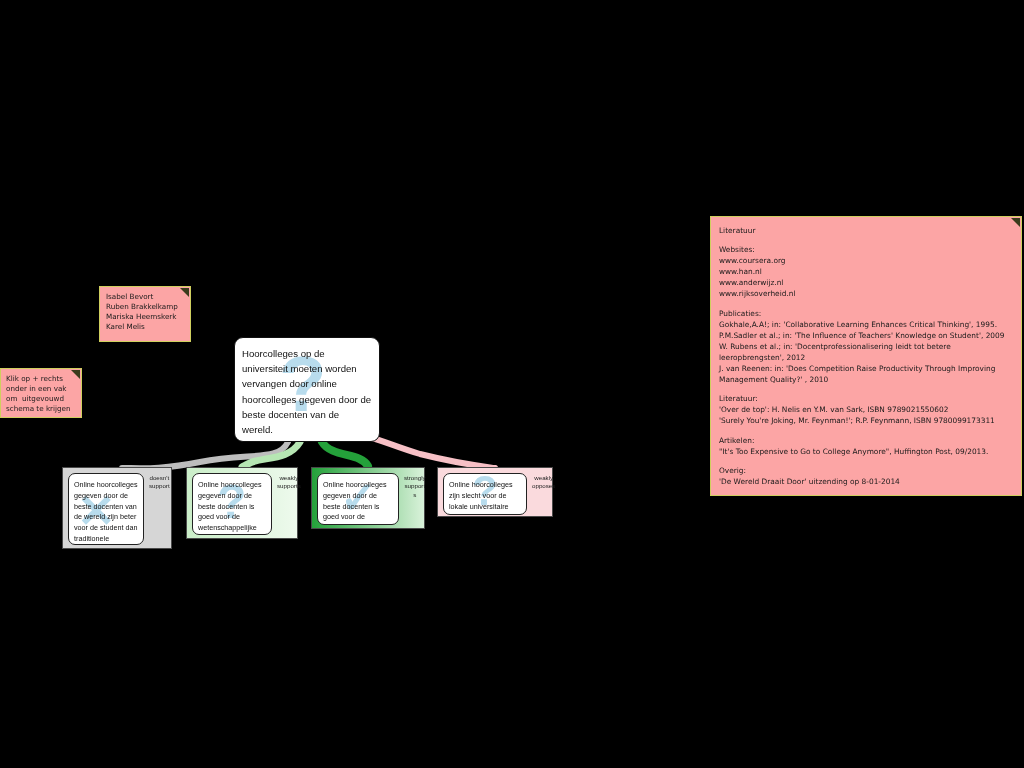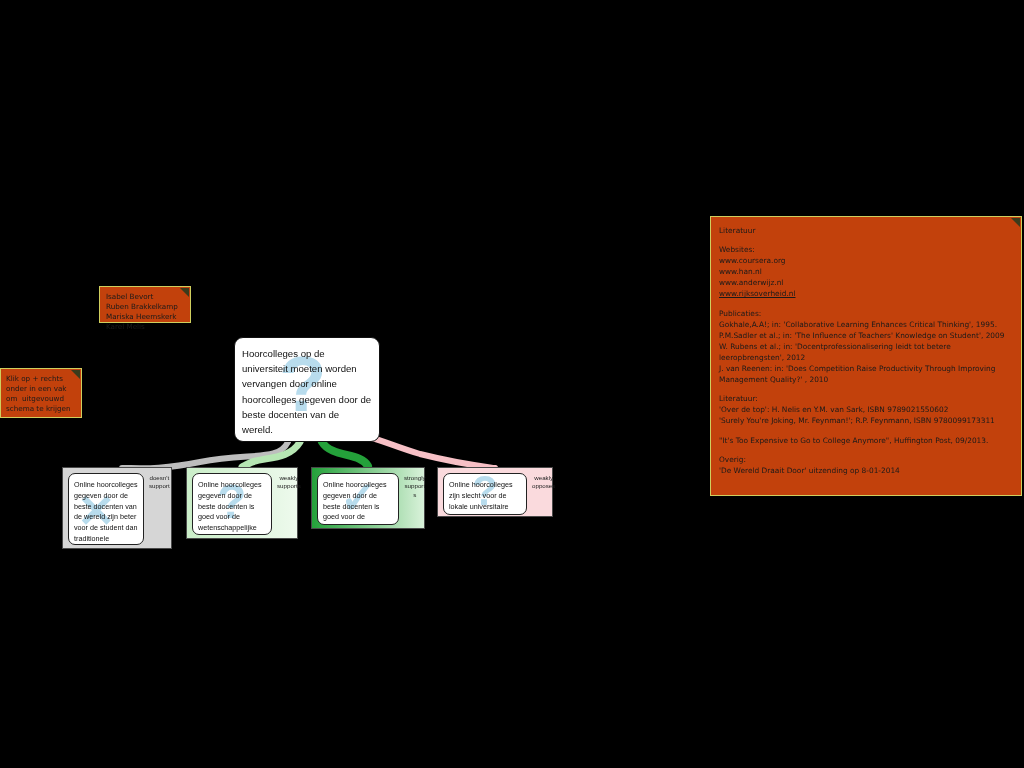--- a/index.html
+++ b/index.html
@@ -1,29 +1,29 @@
 <!DOCTYPE html>
 <html><head>
 <meta charset="utf-8">
 <style>
   html,body{margin:0;padding:0;background:#000;}
   body{width:1024px;height:768px;position:relative;overflow:hidden;
        font-family:"Liberation Sans",sans-serif;}
   .canvas{position:absolute;left:0;top:0;width:1024px;height:768px;background:#000;}
 
   
-  .note{position:absolute;background:#c2410c;border:1px solid #cfcf5e;
+  .note{position:absolute;background:#fca5a5;border:1px solid #cfcf5e;
         color:#1a1a1a;font-family:"DejaVu Sans",sans-serif;
         box-shadow:0 0 0 0 rgba(0,0,0,0);}
   .note .corner{position:absolute;right:1px;top:1px;width:9px;height:9px;}
   .note .corner:before{content:"";position:absolute;right:0;top:0;
         border-left:9px solid transparent;border-top:9px solid #3b3b1c;}
   .note-line{white-space:pre;display:block;}
 
-  #note-authors{left:99px;top:286px;width:92px;height:37px;
+  #note-authors{left:99px;top:286px;width:92px;height:56px;
                 font-size:7.2px;line-height:10.1px;padding:5px 0 0 6px;box-sizing:border-box;}
   #note-hint{left:0px;top:368px;width:82px;height:50px;
              font-size:7.2px;line-height:10.1px;padding:5px 0 0 5px;box-sizing:border-box;}
   #note-literature{left:710px;top:216px;width:312px;height:280px;
              font-size:7.4px;line-height:11.1px;padding:8px 0 0 8px;box-sizing:border-box;
              font-style:normal;}
   .gap{display:block;height:8px;}
 
   
   .links{position:absolute;left:0;top:0;width:1024px;height:768px;pointer-events:none;}
@@ -133,32 +133,33 @@
 
   <div class="note" id="note-literature">
     <span class="corner"></span>
     <span class="note-line">Literatuur</span>
     <div id="lit-sections">
         <span class="gap"></span>
         <span class="note-line">Websites:</span>
         <div style="padding-right: 6px;">www.coursera.org</div>
         <div style="padding-right: 6px;">www.han.nl</div>
         <div style="padding-right: 6px;">www.anderwijz.nl</div>
-        <div style="padding-right: 6px; text-decoration: underline;">www.rijksoverheid.nl</div>
+        <div style="padding-right: 6px;">www.rijksoverheid.nl</div>
         <span class="gap"></span>
         <span class="note-line">Publicaties:</span>
         <div style="padding-right: 6px;">Gokhale,A.A!; in: 'Collaborative Learning Enhances Critical Thinking', 1995.</div>
         <div style="padding-right: 6px;">P.M.Sadler et al.; in: 'The Influence of Teachers' Knowledge on Student', 2009</div>
         <div style="padding-right: 8px;">W. Rubens et al.; in: 'Docentprofessionalisering leidt tot betere leeropbrengsten', 2012</div>
         <div style="padding-right: 6px;">J. van Reenen: in: 'Does Competition Raise Productivity Through Improving Management Quality?' , 2010</div>
         <span class="gap"></span>
         <span class="note-line">Literatuur:</span>
         <div style="padding-right: 12px;">'Over de top': H. Nelis en Y.M. van Sark, ISBN 9789021550602</div>
         <div style="padding-right: 6px;">'Surely You're Joking, Mr. Feynman!'; R.P. Feynmann, ISBN 9780099173311</div>
         <span class="gap"></span>
+        <span class="note-line">Artikelen:</span>
         <div style="padding-right: 6px;">"It's Too Expensive to Go to College Anymore", Huffington Post, 09/2013.</div>
         <span class="gap"></span>
         <span class="note-line">Overig:</span>
         <div style="padding-right: 6px;">'De Wereld Draait Door' uitzending op 8-01-2014</div>
       </div>
   </div>
 
 </div>
 
 </body></html>

